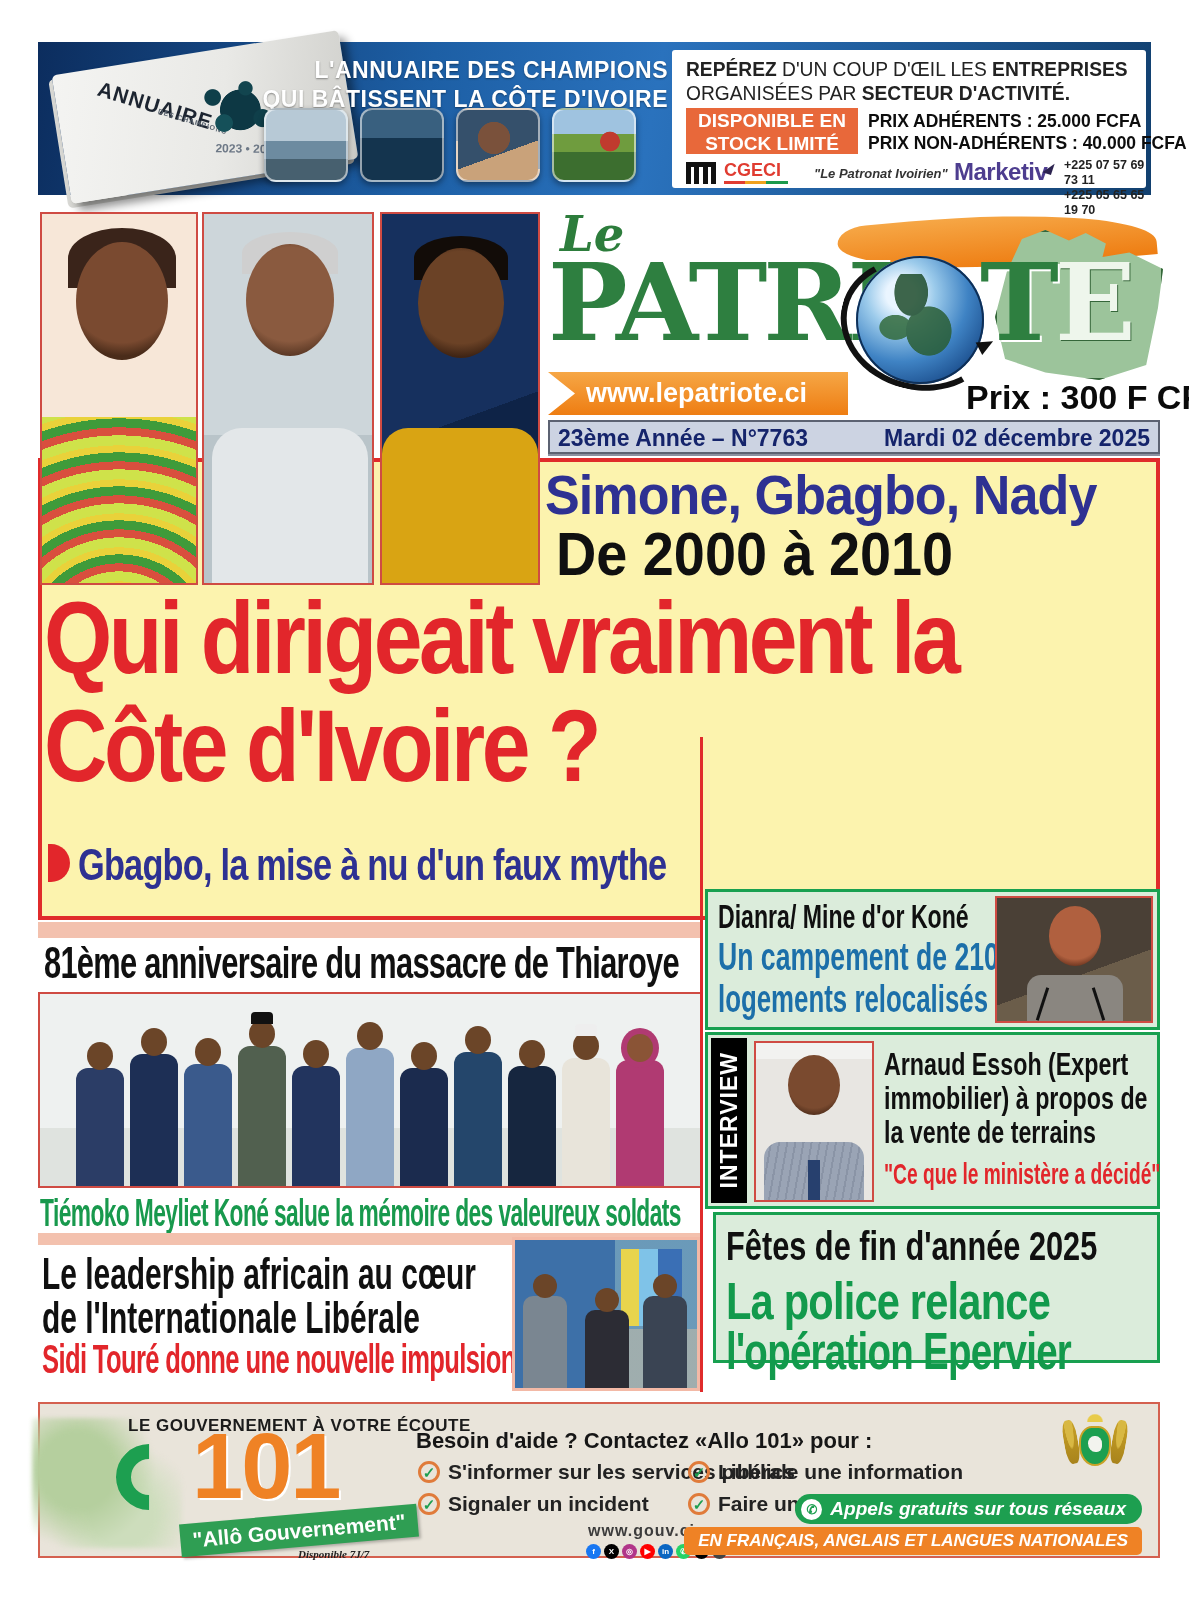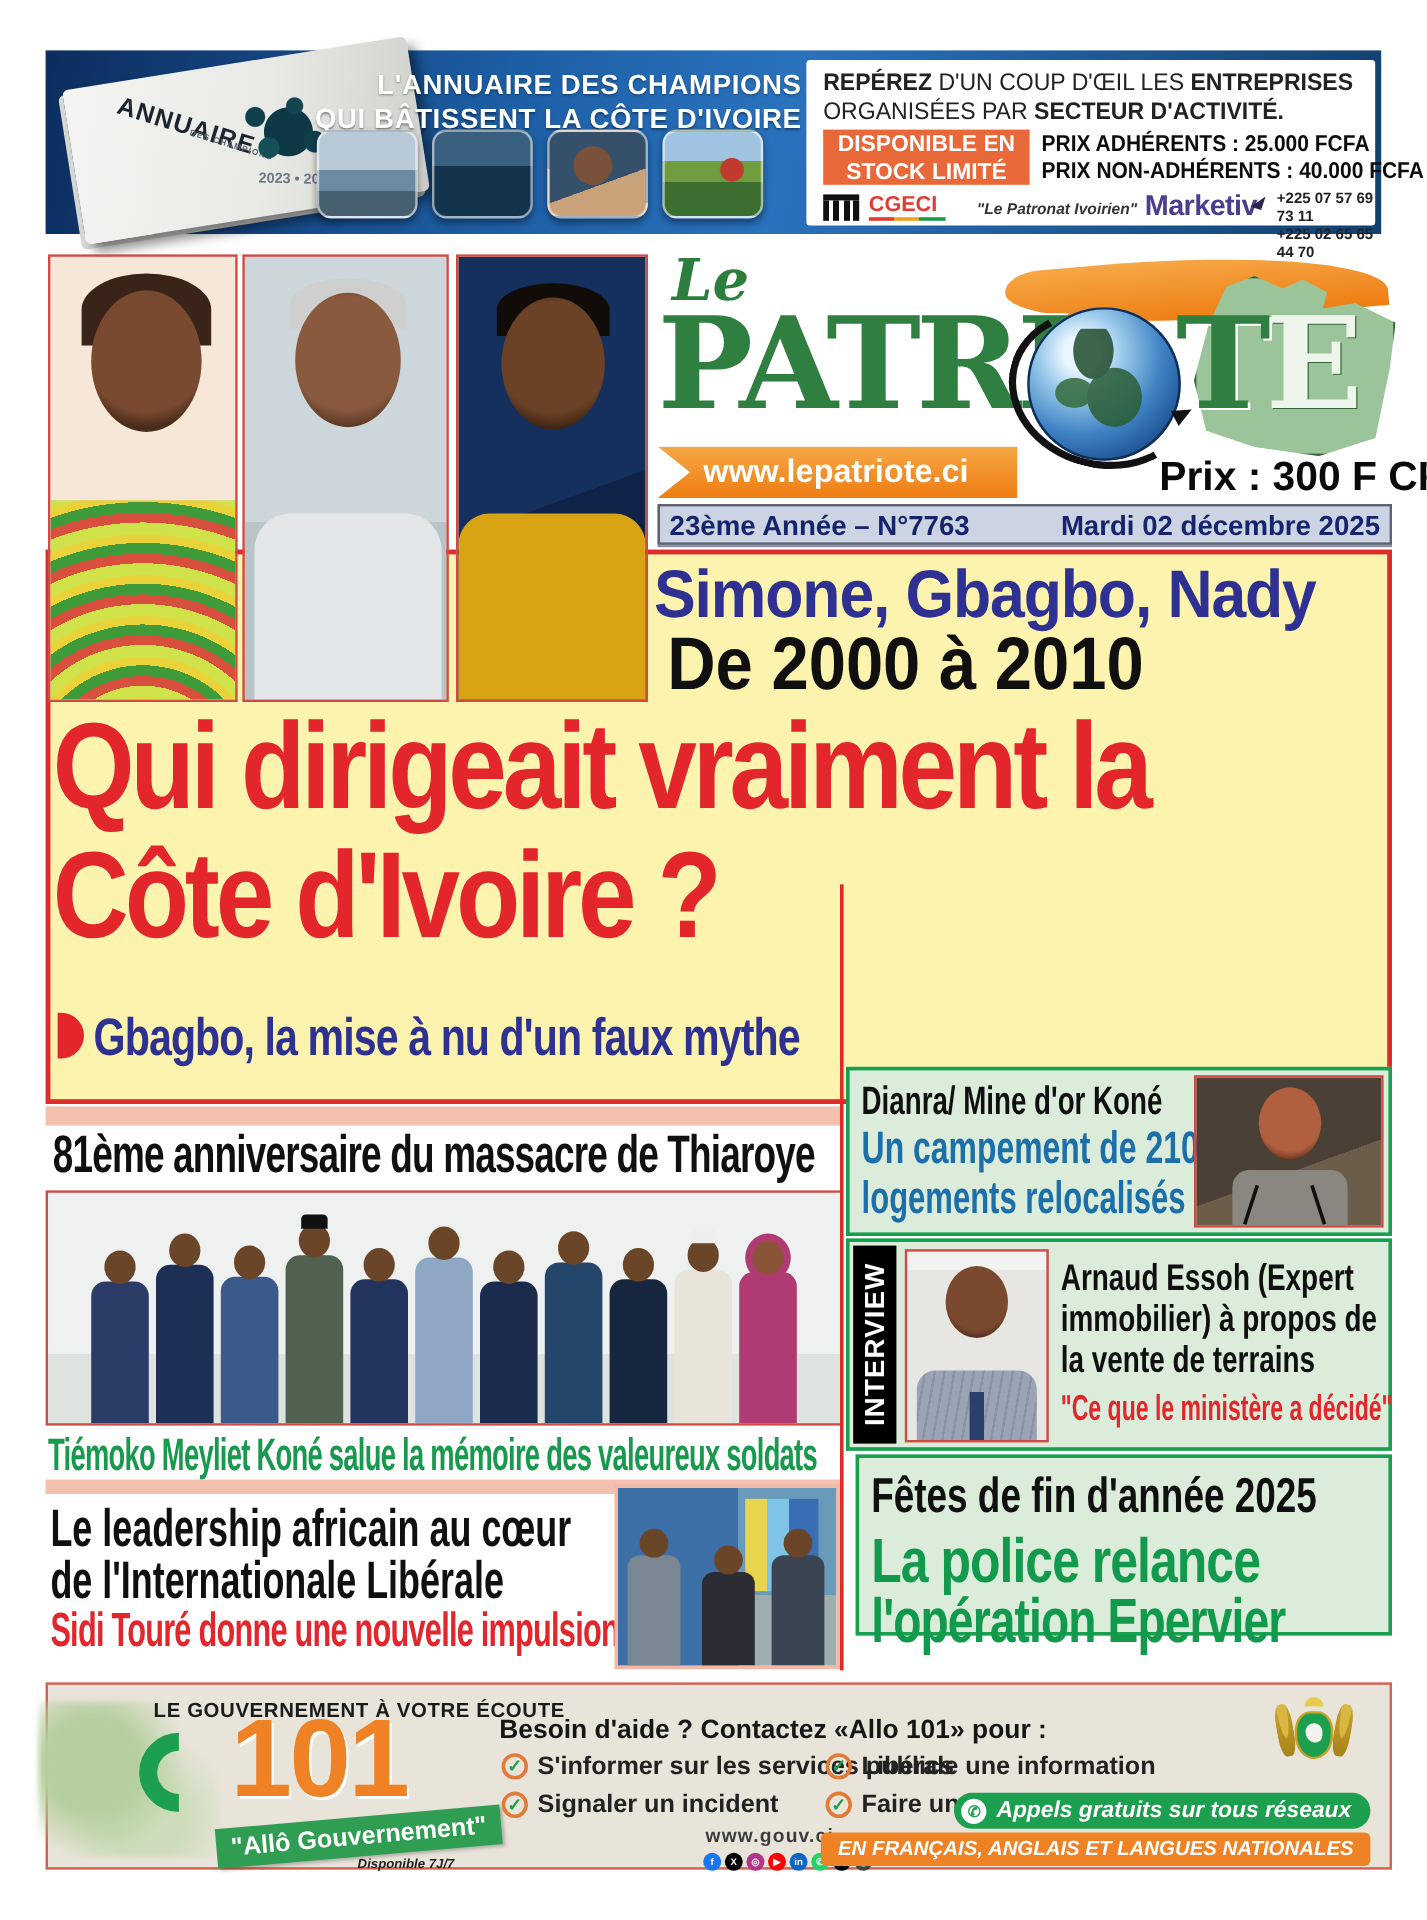--- a/index.html
+++ b/index.html
@@ -119,21 +119,21 @@
   #ivw-bar { position:absolute; left:3px; top:3px; width:36px; height:165px; background:#000; color:#fff; display:flex; align-items:center; justify-content:center; }
   #ivw-bar span { writing-mode:vertical-rl; transform:rotate(180deg); font-weight:900; font-size:23px; letter-spacing:1px; }
 
   
   #gov { left:38px; top:1402px; width:1122px; height:156px; background:#e9e4da; border:2px solid #d4604f; z-index:4; }
   #gov .blob { position:absolute; left:-8px; top:14px; width:150px; height:130px; background:radial-gradient(circle at 30% 40%, #b5cf9e 0 30%, transparent 60%), radial-gradient(circle at 60% 75%, #cdddbc 0 25%, transparent 55%); filter:blur(2px); }
   #gov .listen { position:absolute; left:88px; top:12px; font-weight:800; font-size:17px; color:#1b1b1b; letter-spacing:.5px; }
   #gov .phone { position:absolute; left:76px; top:40px; width:66px; height:66px; border:15px solid #1d9f50; border-top-color:transparent; border-right-color:transparent; border-radius:50%; transform:rotate(45deg); }
   #gov .num { position:absolute; left:152px; top:16px; font-weight:900; font-size:92px; color:#ef8225; letter-spacing:-2px; line-height:92px; text-shadow:2px 2px 0 #fff; }
   #gov .brush { position:absolute; left:140px; top:110px; width:238px; height:33px; background:#2f9e53; transform:rotate(-5deg); color:#fff; font-weight:bold; font-size:21px; text-align:center; line-height:33px; box-shadow:2px 2px 3px rgba(0,0,0,.25); }
-  #gov .dispo { position:absolute; left:258px; top:144px; font-size:11px; font-style:italic; font-weight:700; color:#222; }
+  #gov .dispo { position:absolute; left:258px; top:144px; font-size:11px; font-style:italic; font-weight:700; color:#222;font-family:Liberation Serif, serif; }
   #gov .help { position:absolute; left:376px; top:24px; font-weight:900; font-size:22px; color:#161616; }
   .chk { position:absolute; display:flex; align-items:center; gap:8px; font-weight:700; font-size:21px; color:#222; }
   .chk .ico { width:22px; height:22px; border:3px solid #e07b3a; border-radius:50%; color:#1d9f50; font-weight:900; font-size:15px; line-height:17px; text-align:center; }
   #gov .site { position:absolute; left:548px; top:118px; font-weight:800; font-size:16px; color:#3c3c3c; letter-spacing:1px; }
   #gov .socials { position:absolute; left:546px; top:140px; display:flex; gap:3px; }
   #gov .socials span { width:15px; height:15px; border-radius:50%; color:#fff; font-size:8px; font-weight:bold; text-align:center; line-height:15px; display:block; }
   #gov .coat { position:absolute; left:1022px; top:10px; width:66px; height:70px; }
   #gov .coat .shield { position:absolute; left:17px; top:12px; width:32px; height:40px; background:#1d9f50; border:2px solid #c9a227; border-radius:40% 40% 50% 50%; }
   #gov .coat .eleph { position:absolute; left:26px; top:22px; width:14px; height:16px; background:#f3f3ee; border-radius:50% 50% 40% 60%; }
   #gov .coat .palm1,#gov .coat .palm2 { position:absolute; top:6px; width:14px; height:44px; background:radial-gradient(ellipse at 50% 10%, #d8b843 0 40%, transparent 45%), linear-gradient(180deg,#c9a227,#a8831c); border-radius:40%; }
@@ -177,21 +177,21 @@
       </div>
       <div class="pr" style="top:60px;">PRIX ADHÉRENTS : 25.000 FCFA</div>
       <div class="pr" style="top:82px;">PRIX NON-ADHÉRENTS : 40.000 FCFA</div>
       <div class="cgicon"></div>
       <div class="cgeci">CGECI</div>
       <div class="patronat">"Le Patronat Ivoirien"</div>
       <div class="marketiv">Marketiv</div>
       <div class="mk-tick"></div>
       <div class="phones">
         <div>+225 07 57 69 73 11</div>
-        <div>+225 02 65 65 44 70</div>
+        <div>+225 05 65 65 19 70</div>
       </div>
     </div>
   </div>
 
   <div id="logo-swoosh" class="abs"></div>
   <div id="logo-map" class="abs"></div>
   <div id="logo-le" class="abs">Le</div>
   <div id="logo-patri" class="abs">PATRI</div>
   <div id="globe" class="abs">
       <div class="cont"></div>

